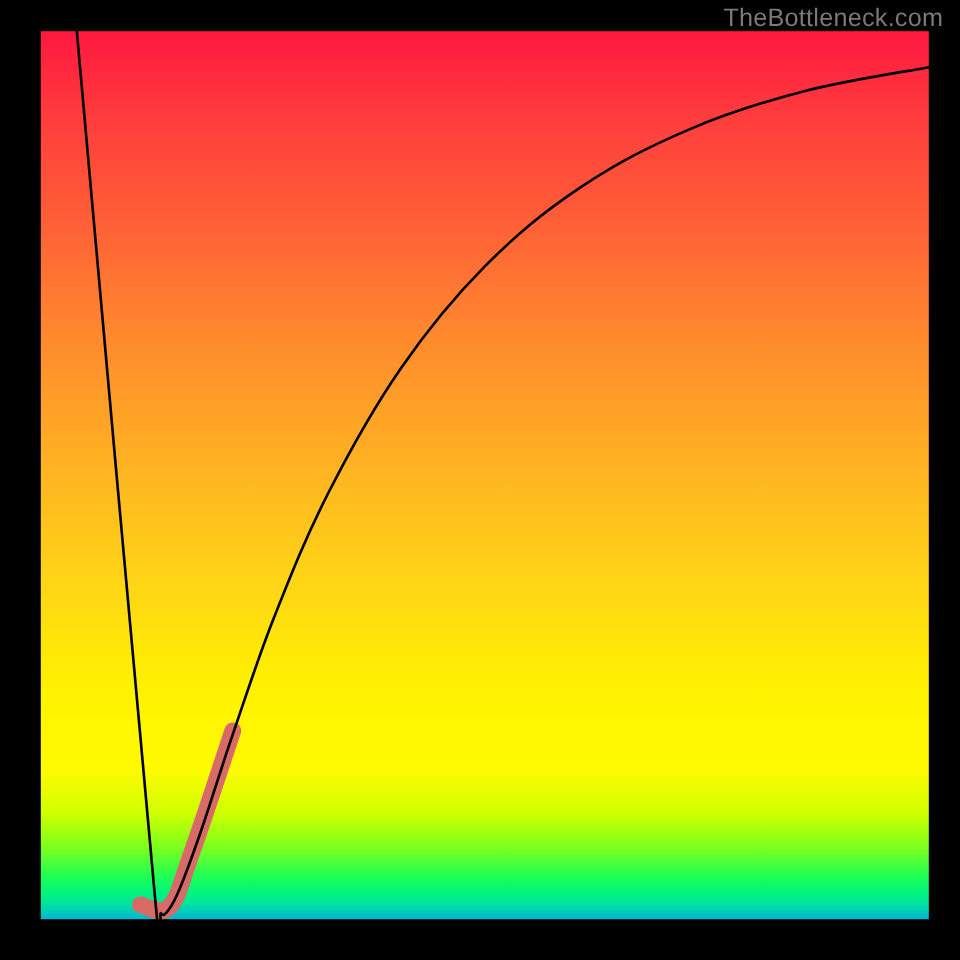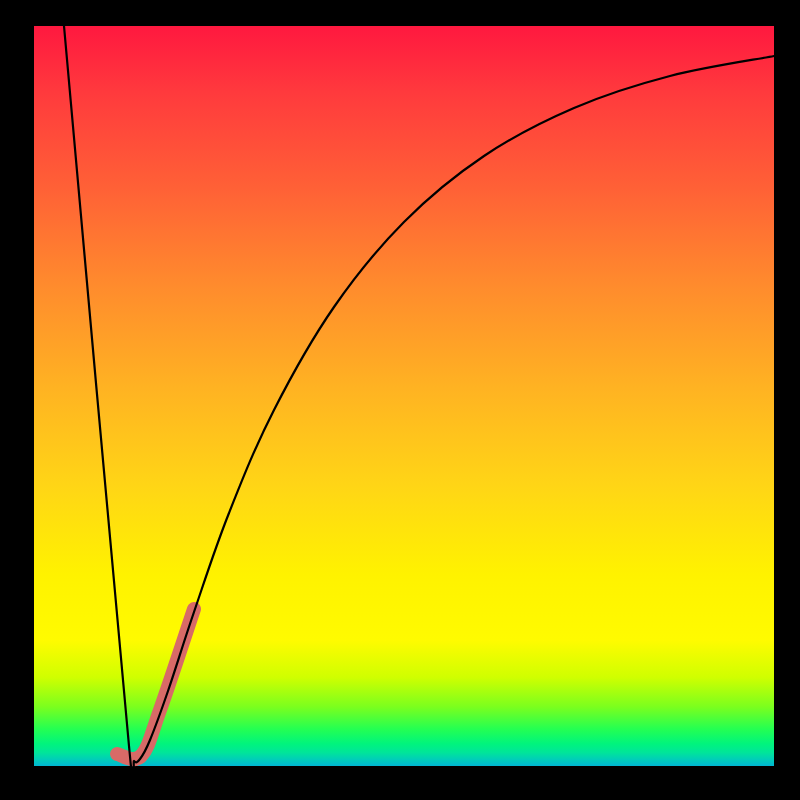--- a/index.html
+++ b/index.html
@@ -67,13 +67,14 @@
   <div class="plot-area">
 
     <svg class="curves" viewBox="0 0 740 740" preserveAspectRatio="none">
 
       <path id="highlight-path" fill="none" stroke-linecap="round" stroke-linejoin="round" stroke-width="14" d="M 83 728 C 87.32 728.36, 99.26 737.92, 107 730 C 114.74 722.08, 116.46000000000001 710.46, 126 684 C 135.54 657.54, 153.88 601.18, 160 583" stroke="#d86a67"></path>
 
       <path id="curve-path" fill="none" stroke-linecap="round" stroke-linejoin="round" stroke-width="2.2" d="M 30 0 C 41.7 129.6, 82.4 587.7, 95 720 C 107.6 852.3, 98.02 732.66, 100 735 C 101.98 737.34, 103.12 736.78, 106 733 C 108.88 729.22, 110.96 726.24, 116 714 C 121.04 701.76, 126.08 688.04, 134 665 C 141.92 641.96, 149.02 618.04, 160 586 C 170.98 553.96, 180.6 523.36, 195 487 C 209.4 450.64, 221.1 421.08, 240 384 C 258.9 346.92, 276.6 314.84, 300 281 C 323.4 247.16, 343 223.18, 370 196 C 397 168.82, 419.4 150.52, 450 130 C 480.6 109.48, 506.52 96.4, 540 82 C 573.48 67.6, 600 59.36, 636 50 C 672 40.64, 721.28 33.6, 740 30" stroke="#000000"></path>
     </svg>
 
   </div>
+  <div class="watermark">TheBottleneck.com</div>
 </div>
 
 </body></html>

